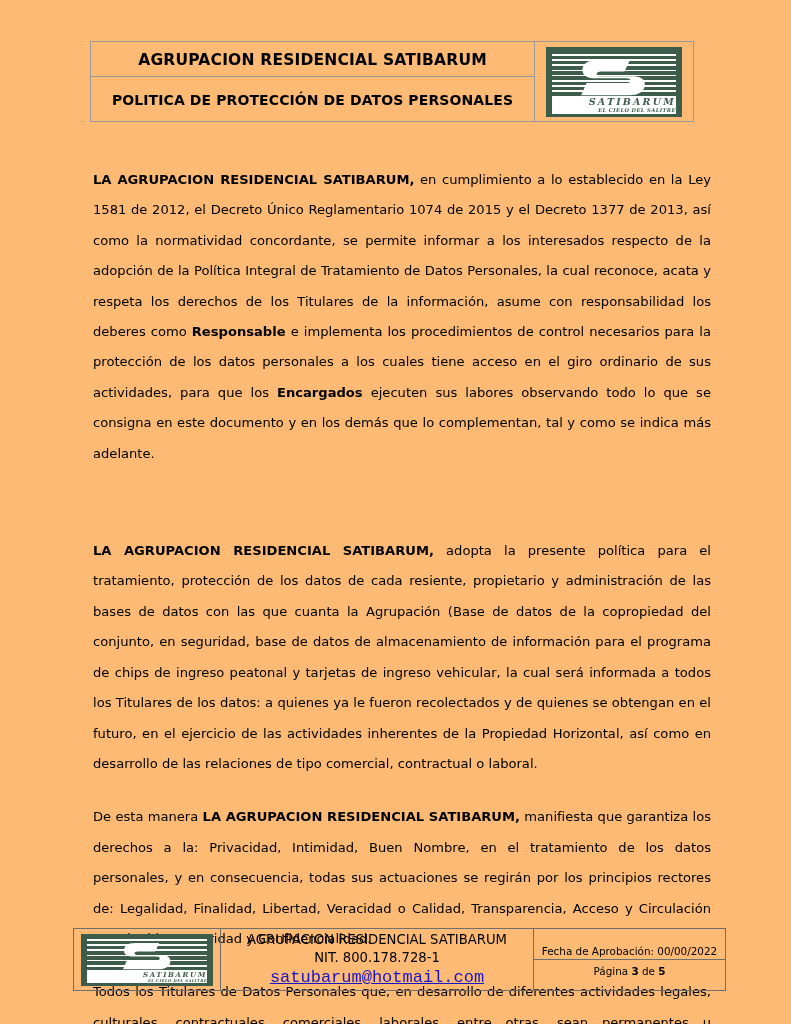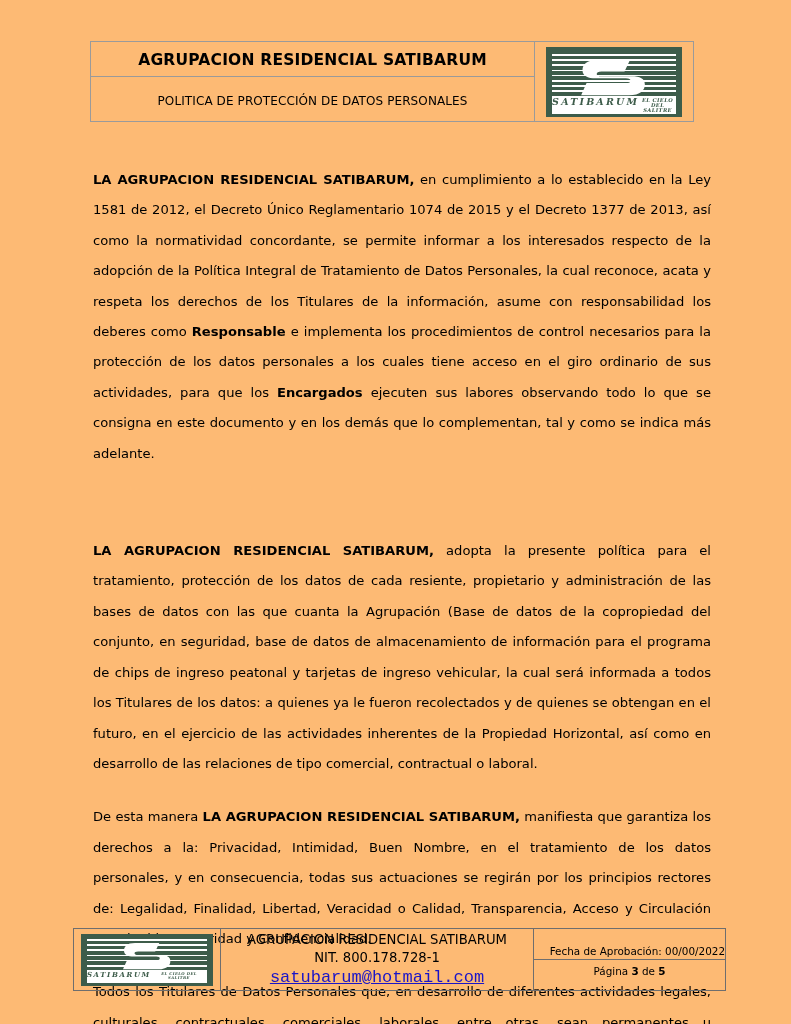--- a/index.html
+++ b/index.html
@@ -53,22 +53,22 @@
   .hdr-title {
     font-family: "DejaVu Sans", sans-serif;
     font-weight: bold;
     font-size: 15.5px;
     letter-spacing: 0.2px;
     color: #000;
     white-space: nowrap;
   }
   .hdr-sub {
     font-family: "DejaVu Sans", sans-serif;
-    font-weight: normal;
-    font-size: 12px;
+    font-weight: bold;
+    font-size: 14px;
     letter-spacing: 0.1px;
     color: #000;
     white-space: nowrap;
   }
 
   
   .logo {
     position: relative;
     background: #3d5c4a;
     overflow: hidden;
@@ -100,22 +100,22 @@
     height: 62%;
   }
   .logo-band {
     position: absolute;
     left: 4.5%;
     right: 4.5%;
     bottom: 4%;
     height: 24%;
     background: #ffffff;
     display: flex;
-    flex-direction: row;
-    align-items: flex-start;
+    flex-direction: column;
+    align-items: flex-end;
     justify-content: center;
     line-height: 1;
   }
   .logo-band-main {
     font-family: "DejaVu Serif", serif;
     font-weight: bold;
     font-style: italic;
     color: #3d5c4a;
     letter-spacing: 2.2px;
   }
@@ -198,21 +198,21 @@
     table-layout: fixed;
   }
   .ftr-right-table td {
     border: 1px solid #6e6e6e;
     border-left: 0;
     border-right: 0;
     text-align: center;
     height: 16px;
     padding: 0;
   }
-  .ftr-right-table tr:first-child td { border-top: 0; text-align: right; }
+  .ftr-right-table tr:first-child td { border-top: 0; }
   .ftr-right-table tr:last-child td { border-bottom: 0; }
 
   .ftr-line {
     font-family: "DejaVu Sans", sans-serif;
     font-size: 13.2px;
     line-height: 18px;
     color: #000;
     white-space: nowrap;
   }
   .ftr-email {

